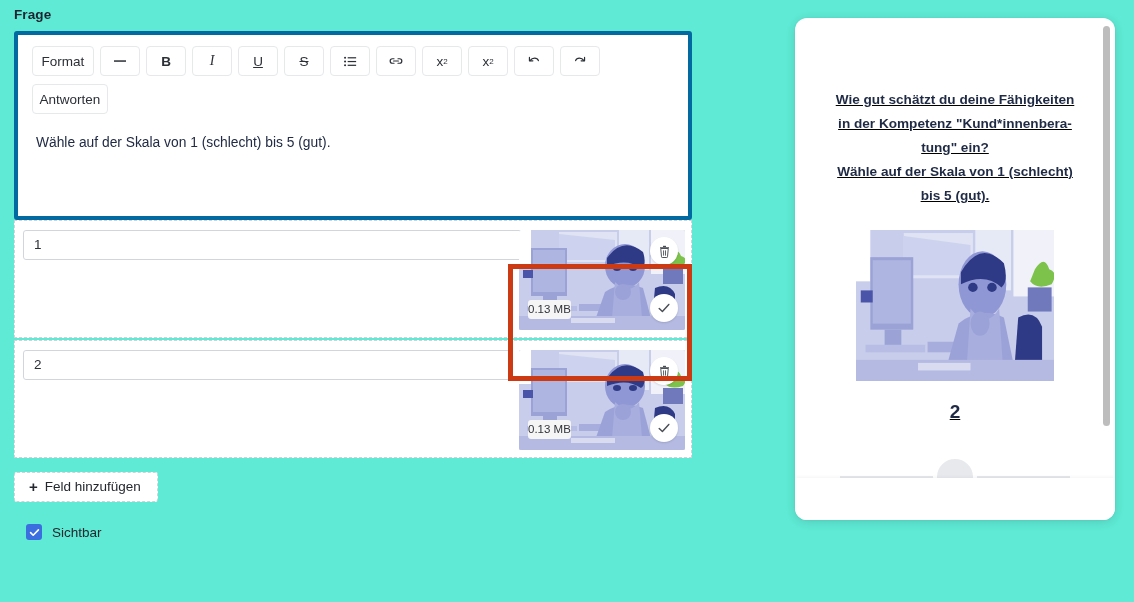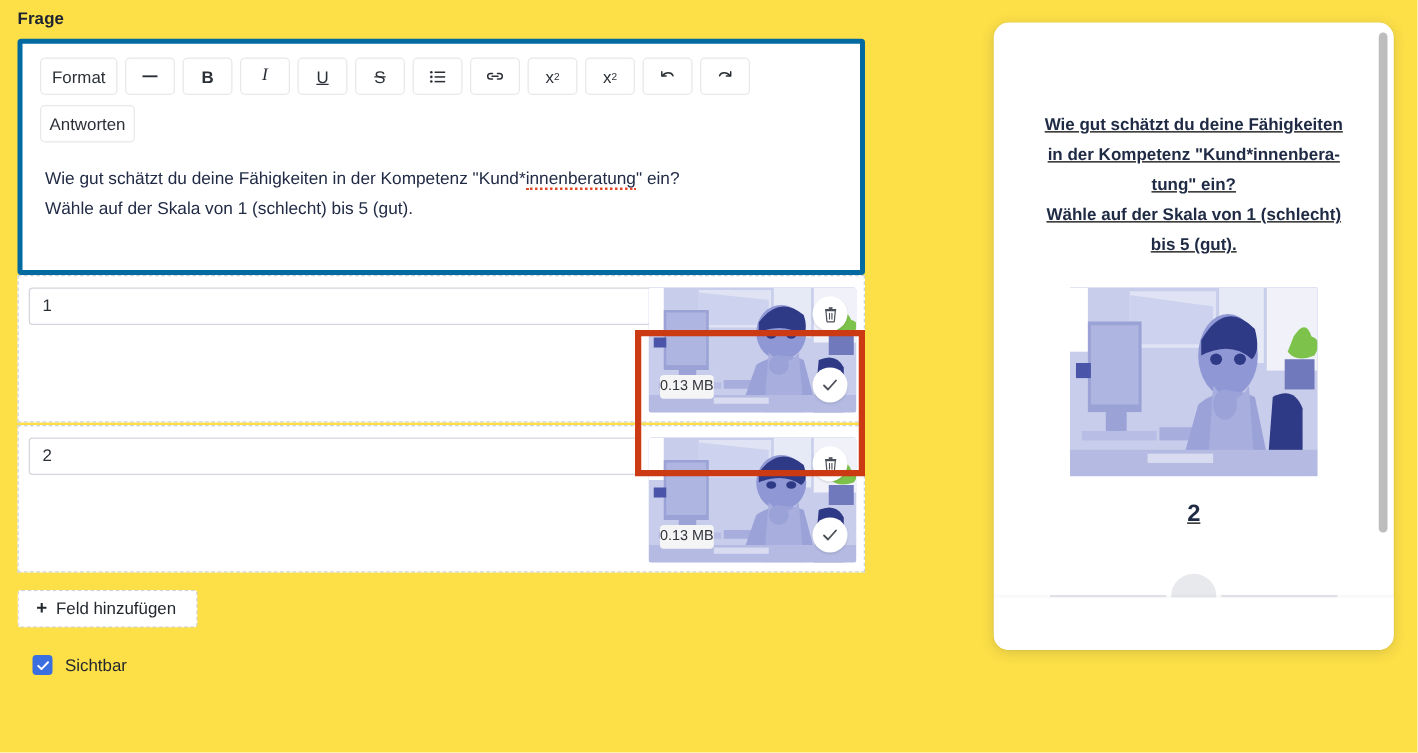--- a/index.html
+++ b/index.html
@@ -5,21 +5,21 @@
   html, body {
     margin: 0;
     padding: 0;
     background: #ffffff;
     font-family: "Liberation Sans", sans-serif;
   }
   #page {
     position: relative;
     width: 1134px;
     height: 602px;
-    background: #fde047;
+    background: #5eead4;
     overflow: hidden;
   }
 
   
   .form-col {
     position: absolute;
     left: 14px;
     top: 0px;
     width: 680px;
   }
@@ -376,23 +376,20 @@
             <path d="M15.7 5.5 L15.7 9.8 L11.4 9.8" stroke="#2b2f36" stroke-width="1.5" fill="none" stroke-linecap="round" stroke-linejoin="round"></path>
           </svg>
         </div>
 
         <div class="tb-btn glossary">
           <span>Antworten</span>
         </div>
       </div>
 
       <div class="editor-body">
-        <div>
-          <span>Wie gut schätzt du deine Fähigkeiten in der Kompetenz "Kund*</span><span class="spellerr">innenberatung</span><span>" ein?</span>
-        </div>
         <div>Wähle auf der Skala von 1 (schlecht) bis 5 (gut).</div>
       </div>
     </div>
 
     
 
     
     <div class="answer-row">
       <div class="answer-input wide">1</div>
       <div class="thumb">

